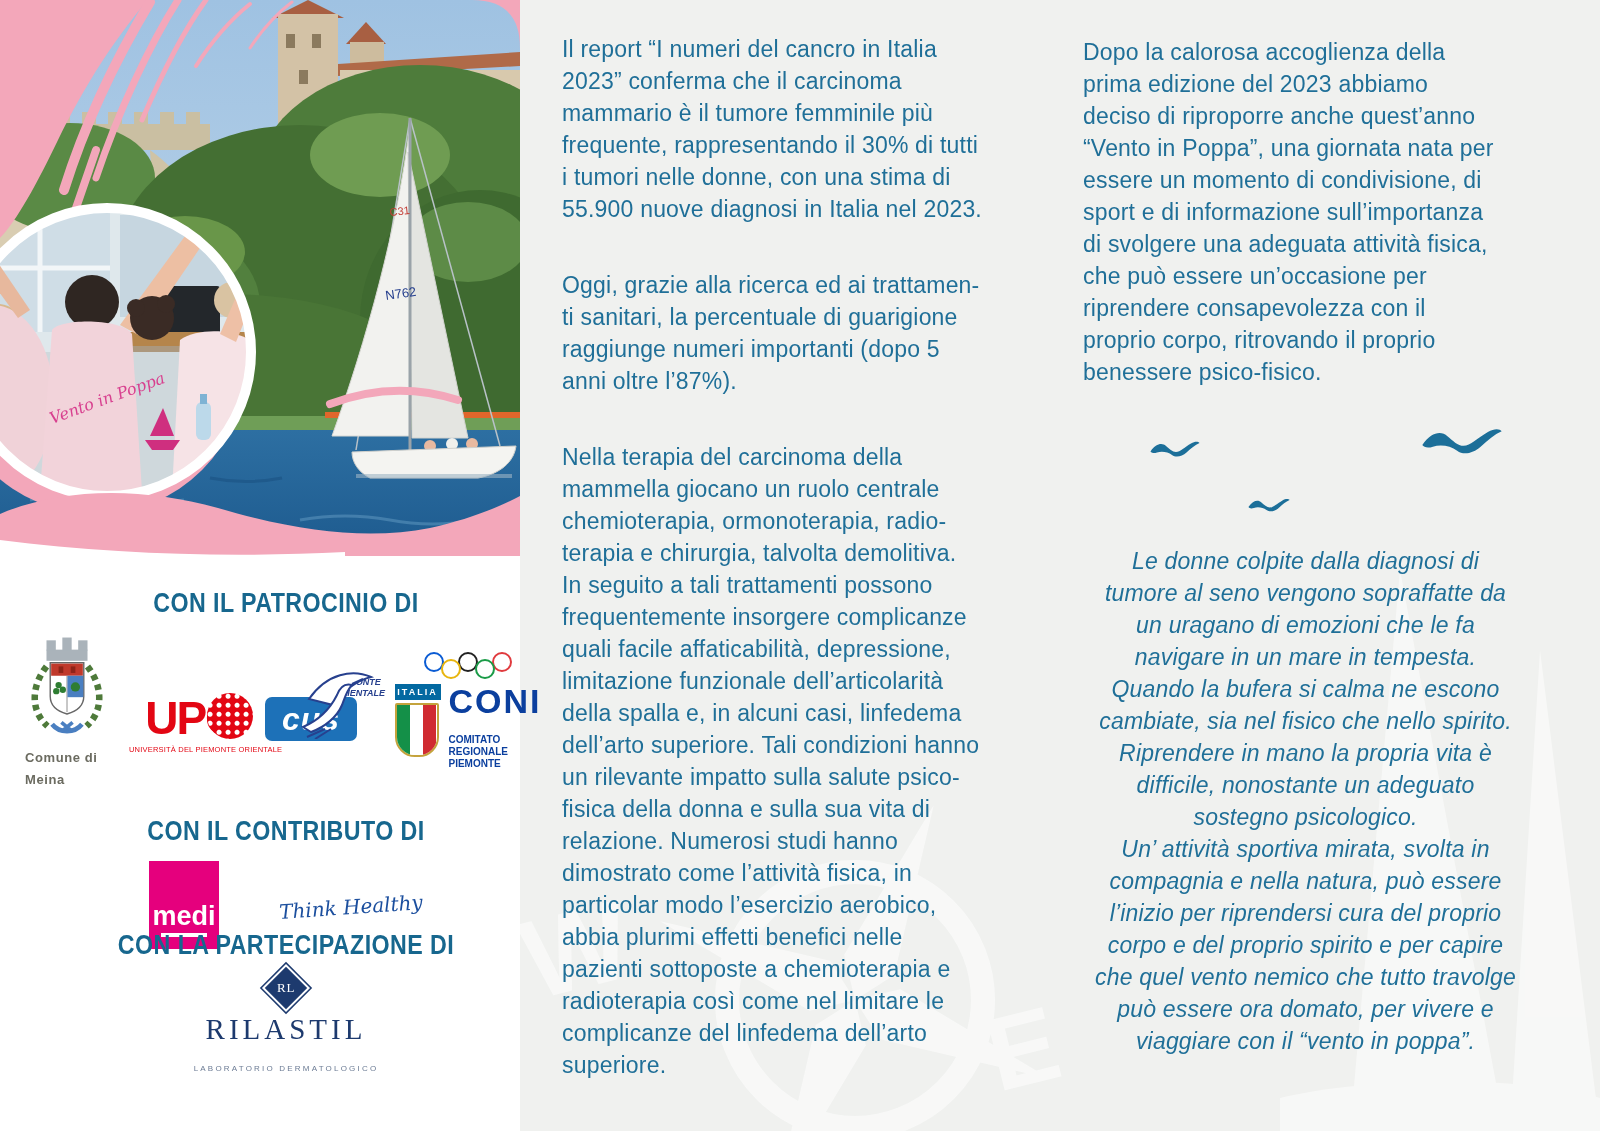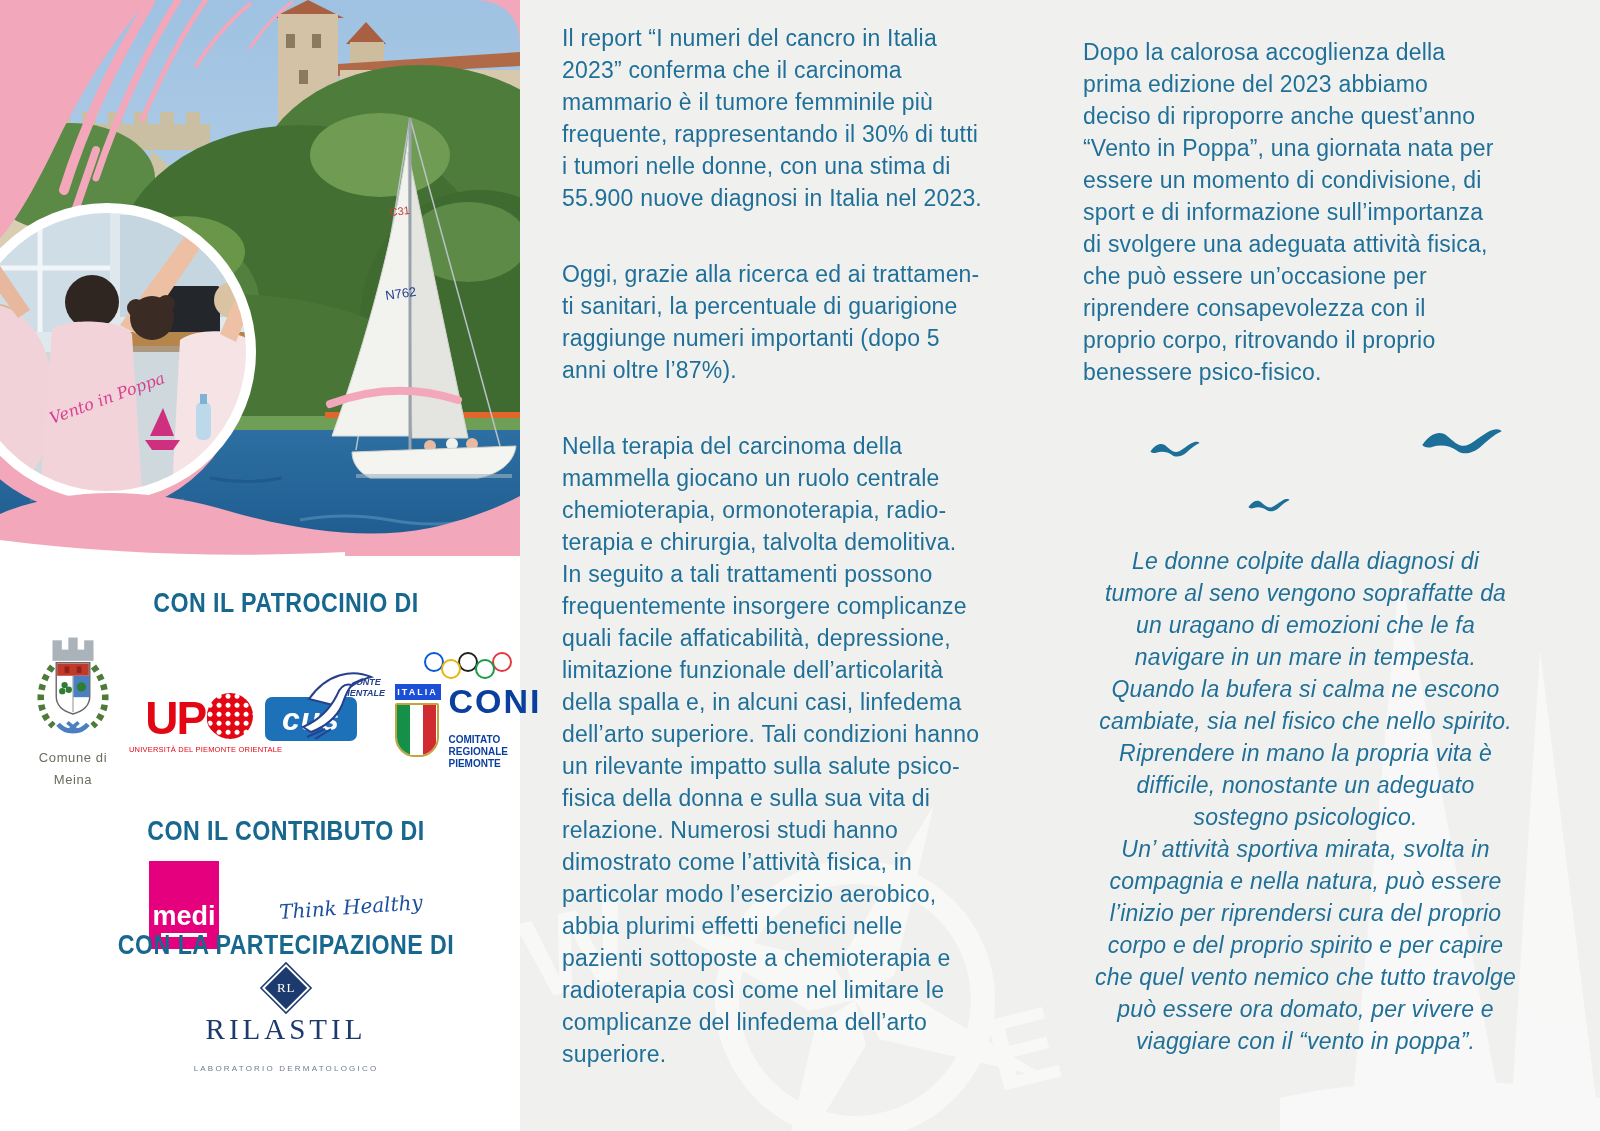--- a/index.html
+++ b/index.html
@@ -14,21 +14,21 @@
   .kicker{
     font-size:27px;font-weight:700;color:var(--teal-dark);text-align:center;
     letter-spacing:.5px;transform:scaleX(.86);white-space:nowrap;margin:0;
   }
   .sec{position:absolute;left:0;width:572px;}
   .sec-patron{top:588px;}
   .sec-contrib{top:808px;margin-top:8px;}
   .sec-partic{top:930px;}
   .logo-row{display:flex;justify-content:center;align-items:center;gap:8px;margin-top:12px;}
   
-  .crest-block{width:96px;text-align:center;}
+  .crest-block{width:96px;text-align:left;font-weight:bold;}
   .crest-caption{font-size:13px;color:#6b6b60;letter-spacing:.6px;white-space:pre;line-height:1.7;margin-top:2px;}
   
   .upo-block{width:126px;text-align:center;position:relative;padding-top:26px;}
   .upo-name{position:relative;font-size:46px;font-weight:800;color:#e30613;letter-spacing:-2px;line-height:1;}
   .upo-dot{position:absolute;right:2px;top:24px;width:46px;height:46px;border-radius:50%;
     background:radial-gradient(circle at 34% 36%,#ffffff 0 2px,transparent 3px) 0 0/9px 9px,#e30613;}
   .upo-sub{font-size:7.5px;color:#e30613;letter-spacing:.2px;margin-top:4px;white-space:nowrap;}
   
   .cus-block{width:118px;position:relative;height:104px;}
   .cus-badge{position:absolute;left:2px;top:38px;width:92px;height:44px;background:#1d71b8;border-radius:7px;
@@ -38,21 +38,21 @@
   
   .coni-block{width:158px;}
   .coni-rings{display:flex;justify-content:center;}
   .ring{width:16px;height:16px;border:2.5px solid #0a5bd3;border-radius:50%;}
   .ring+ .ring{margin-left:-3px;}
   .ring.r2{border-color:#e8b50e;transform:translateY(7px);}
   .ring.r3{border-color:#222;}
   .ring.r4{border-color:#1a9b47;transform:translateY(7px);}
   .ring.r5{border-color:#e03a3e;}
   .coni-main{display:flex;justify-content:center;align-items:flex-start;gap:8px;margin-top:12px;}
-  .italia-tab{background:#1d4ed8;color:#fff;font-size:9px;font-weight:700;letter-spacing:2px;text-align:center;padding:3px 0;width:46px;}
+  .italia-tab{background:#0369a1;color:#fff;font-size:9px;font-weight:700;letter-spacing:2px;text-align:center;padding:3px 0;width:46px;}
   .coni-shield{width:40px;height:50px;border:2px solid #c4a33c;border-radius:2px 2px 20px 20px;margin-top:3px;display:flex;overflow:hidden;}
   .coni-shield span{flex:1;}
   .sh-g{background:#149048;} .sh-w{background:#fff;} .sh-r{background:#d02b31;}
   .coni-name{font-size:34px;font-weight:700;color:#0b3f9e;letter-spacing:2px;line-height:1;}
   .coni-sub{font-size:10px;font-weight:700;color:#0b3f9e;line-height:1.2;white-space:pre;margin-top:16px;}
   
   .contrib-row{display:flex;justify-content:center;align-items:center;gap:24px;margin-top:14px;}
   .medi-sq{width:70px;height:76px;background:#e5007d;display:flex;flex-direction:column;align-items:center;justify-content:flex-end;padding-bottom:12px;}
   .medi-name{color:#fff;font-weight:700;font-size:27px;line-height:1;}
   .medi-underline{width:46px;height:4px;background:#fff;margin-top:3px;}
@@ -63,21 +63,21 @@
   .amnol-sub{display:block;font-size:6.5px;font-weight:700;color:var(--navy);letter-spacing:1px;text-align:right;margin-top:1px;}
   .amnol-tagline{font-family:"DejaVu Serif",serif;font-style:italic;font-size:20px;color:var(--navy);transform:rotate(-4deg);margin:4px 0 0 36px;white-space:nowrap;}
   
   .ril-block{text-align:center;margin-top:12px;}
   .ril-diamond{width:30px;height:30px;background:#1d3a6e;transform:rotate(45deg);margin:6px auto 10px auto;display:flex;align-items:center;justify-content:center;box-shadow:0 0 0 2px #fff,0 0 0 3.5px #1d3a6e;}
   .ril-diamond span{transform:rotate(-45deg);color:#fff;font-family:"Liberation Serif",serif;font-size:13px;letter-spacing:1px;}
   .ril-name{font-size:29px;color:#1d3a6e;letter-spacing:4px;font-family:"Liberation Serif",serif;}
   .ril-sub{font-size:8px;color:#6b7b94;letter-spacing:2.2px;margin-top:18px;}
   
   .body-text{white-space:pre;font-size:23px;line-height:32px;color:var(--teal);letter-spacing:.2px;margin:0;}
-  .col-mid{position:absolute;left:562px;top:22px;width:480px;}
+  .col-mid{position:absolute;left:562px;top:33px;width:480px;}
   .col-mid p{margin:0 0 44px 0;}
   .intro{position:absolute;left:1083px;top:36px;width:480px;}
   .quote{position:absolute;left:1058px;top:545px;width:495px;text-align:center;font-style:italic;}
   
   .bird{position:absolute;}
   
   .wm{position:absolute;left:520px;top:0;}
 </style>
 </head>
 <body>

